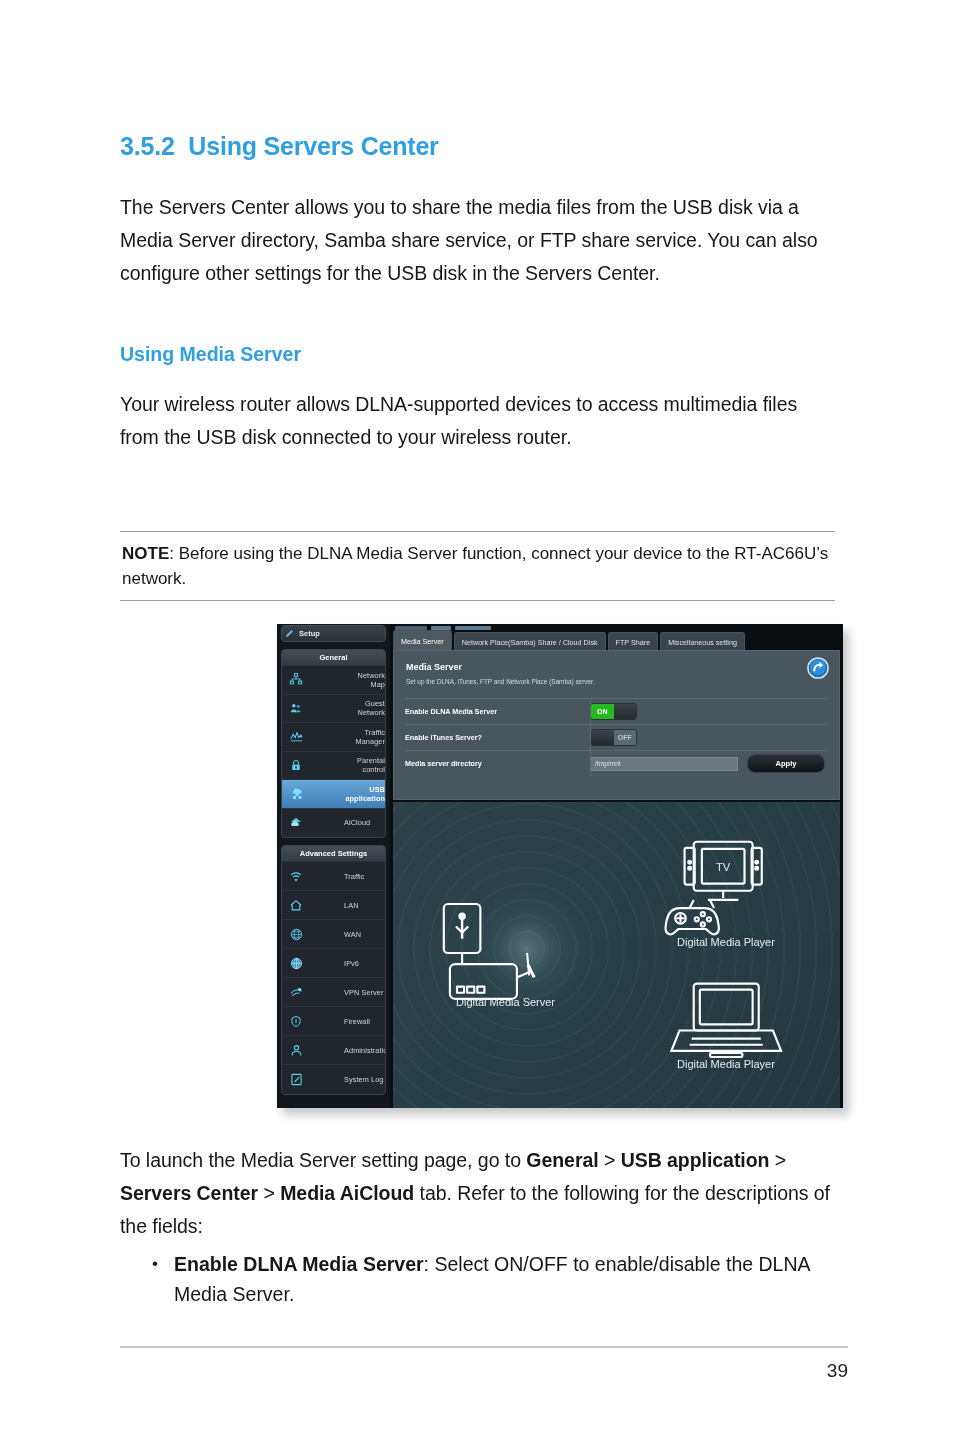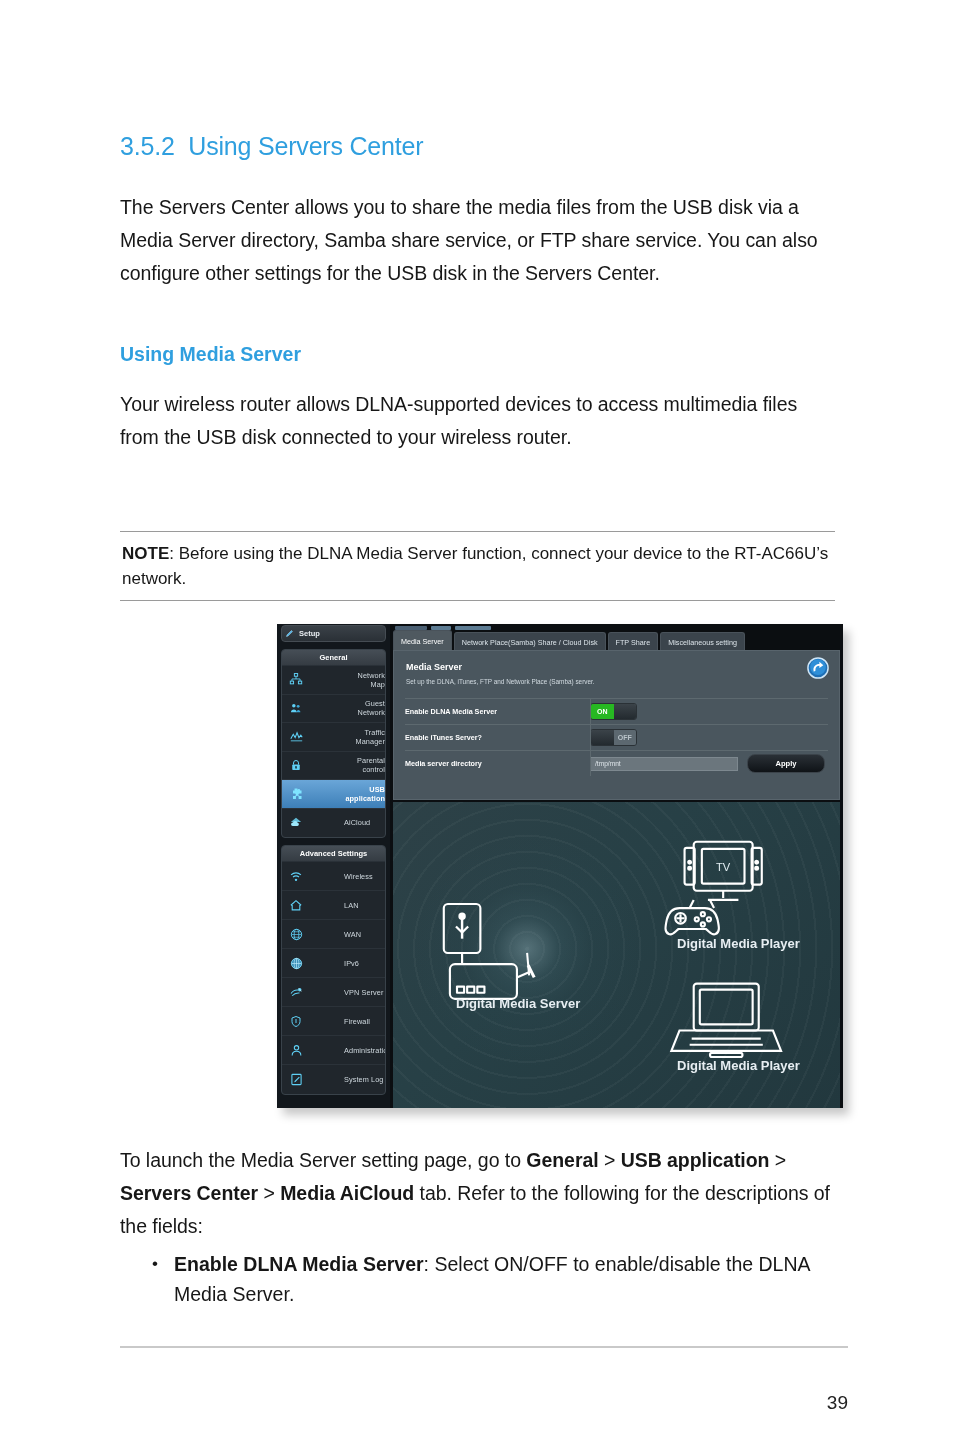--- a/index.html
+++ b/index.html
@@ -8,21 +8,21 @@
     font-family:"Liberation Sans",sans-serif;
     color:#1a1a1a;
     -webkit-font-smoothing:antialiased;
   }
   .page{position:relative;width:954px;height:1438px;overflow:hidden;}
 
   
   .content{position:absolute;left:120px;top:0;width:728px;}
 
   h2.sec-title{
-    font-size:25px;font-weight:normal;color:#2f9fdf;
+    font-size:25px;font-weight:bold;color:#2f9fdf;
     margin:0;padding:0;letter-spacing:-0.2px;
     position:absolute;top:132px;left:0;white-space:nowrap;
   }
   h3.sub-title{
     font-size:19.5px;font-weight:bold;color:#2f9fdf;
     margin:0;padding:0;
     position:absolute;top:343px;left:0;white-space:nowrap;
   }
   p.body{
     font-size:19.5px;line-height:33px;margin:0;color:#171717;
@@ -42,21 +42,21 @@
   #para-launch{top:1144px;width:712px;}
   #para-launch b{font-weight:bold;}
   .bullet-list{position:absolute;top:1249px;left:32px;width:690px;}
   .bullet{display:flex;font-size:19.5px;line-height:30px;color:#171717;}
   .bullet .dot{width:22px;flex:0 0 22px;text-align:left;font-size:17px;line-height:30px;}
   .bullet .btext{flex:1;}
   .bullet b{font-weight:bold;}
 
   
   .footer-rule{position:absolute;left:120px;top:1346px;width:728px;height:2px;background:#c9c9c9;}
-  .page-num{position:absolute;top:1360px;left:0;width:728px;text-align:right;font-size:19px;color:#222;margin-top:32px;}
+  .page-num{position:absolute;top:1360px;left:0;width:728px;text-align:right;font-size:19px;color:#222;}
 
   
   .shot{
     position:absolute;left:157px;top:624px;width:566px;height:484px;
     background:#0c0f12;overflow:hidden;
     box-shadow:6px 7px 9px rgba(0,0,0,0.22);
   }
   .shot-inner{position:absolute;inset:0;display:flex;}
 
   
@@ -177,21 +177,21 @@
 
   
   .diagram{
     position:absolute;left:3px;right:3px;top:178px;bottom:0;
     background:
       radial-gradient(circle at 30% 48%, rgba(190,225,235,0.30) 0%, rgba(120,170,185,0.10) 9%, rgba(60,100,115,0.05) 18%, rgba(0,0,0,0) 34%),
       repeating-radial-gradient(circle at 30% 48%, rgba(255,255,255,0.035) 0px, rgba(255,255,255,0.035) 2px, rgba(0,0,0,0) 2px, rgba(0,0,0,0) 16px),
       linear-gradient(135deg,#2d4147 0%,#274046 40%,#22383e 100%);
     overflow:hidden;
   }
-  .dlabel{position:absolute;font-size:13px;color:#e7eef2;white-space:nowrap;font-weight:bold;}
+  .dlabel{position:absolute;font-size:11px;color:#e7eef2;white-space:nowrap;}
 </style>
 </head>
 <body>
 
 <div class="page">
   <div class="content">
 
     <h2 class="sec-title">
       <span>3.5.2</span>
       <span style="margin-left:7px;">Using Servers Center</span>
@@ -293,21 +293,21 @@
             <div class="grp-head">Advanced Settings</div>
 
             <div class="grp-item">
               <span class="ico">
                 <svg width="14" height="13" viewBox="0 0 24 24">
                     <path d="M3 9a13 13 0 0118 0" fill="none" stroke="#5fd0f5" stroke-width="2.2"></path>
                     <path d="M6.5 13a8.5 8.5 0 0111 0" fill="none" stroke="#5fd0f5" stroke-width="2.2"></path>
                     <circle cx="12" cy="18.2" r="2.2" fill="#5fd0f5"></circle>
                   </svg>
               </span>
-              <span class="lbl">Wireless</span>
+              <span class="lbl">Traffic</span>
             </div>
 
             <div class="grp-item">
               <span class="ico">
                 <svg width="14" height="13" viewBox="0 0 24 24">
                     <path d="M12 3L2.5 11.5M12 3l9.5 8.5M5 11v9h14v-9" fill="none" stroke="#5fd0f5" stroke-width="2"></path>
                   </svg>
               </span>
               <span class="lbl">LAN</span>
             </div>

